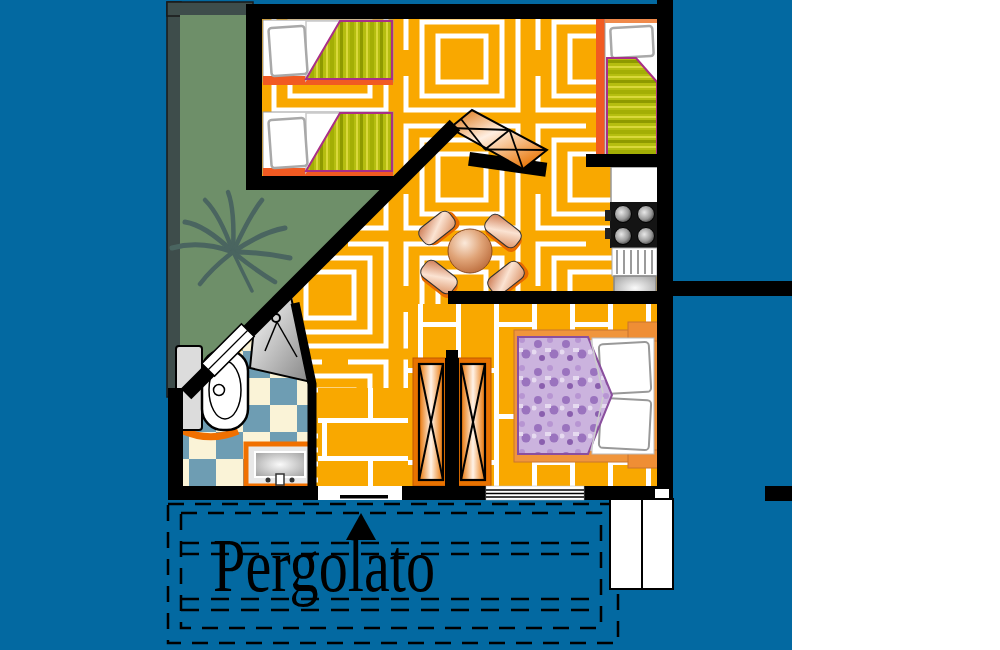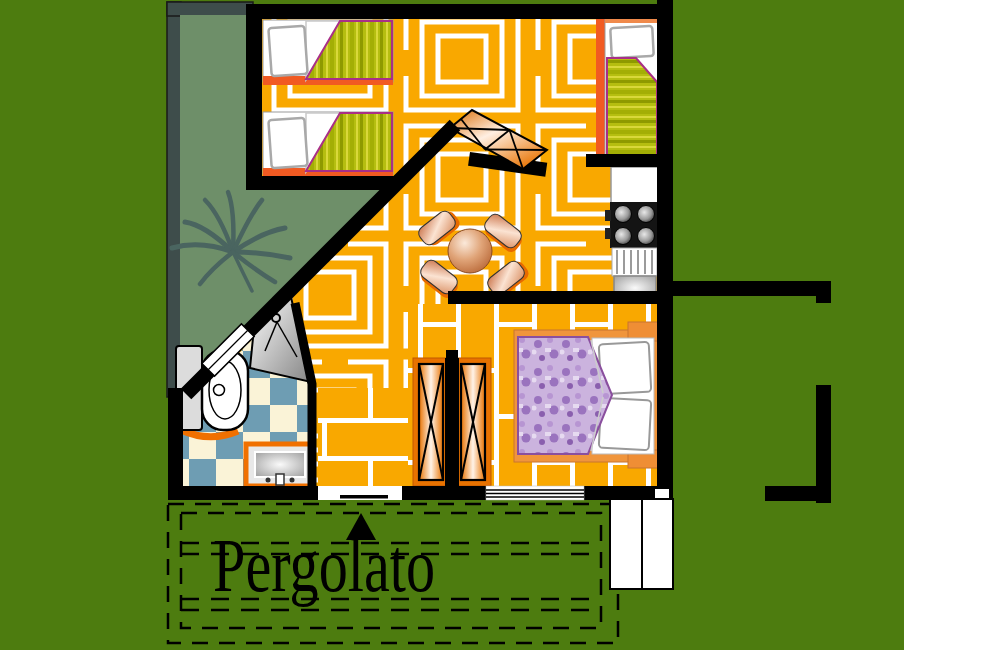--- a/index.html
+++ b/index.html
@@ -1,16 +1,16 @@
 <!DOCTYPE html>
 <html><head>
 <meta charset="utf-8">
 <style>
   html,body{margin:0;padding:0;background:#ffffff;}
-  .canvas{width:904px;height:650px;position:relative;background:#4d7c0f;overflow:hidden;
+  .canvas{width:792px;height:650px;position:relative;background:#0369a1;overflow:hidden;
           font-family:"Liberation Sans",sans-serif;}
   svg{display:block;}
   .wall{fill:#000;}
   .pergola-text{font-family:"Liberation Serif","DejaVu Serif",serif;font-weight:normal;}
 </style>
 </head>
 <body>
 
 <div class="canvas">
 <svg width="1000" height="650" viewBox="0 0 1000 650">

